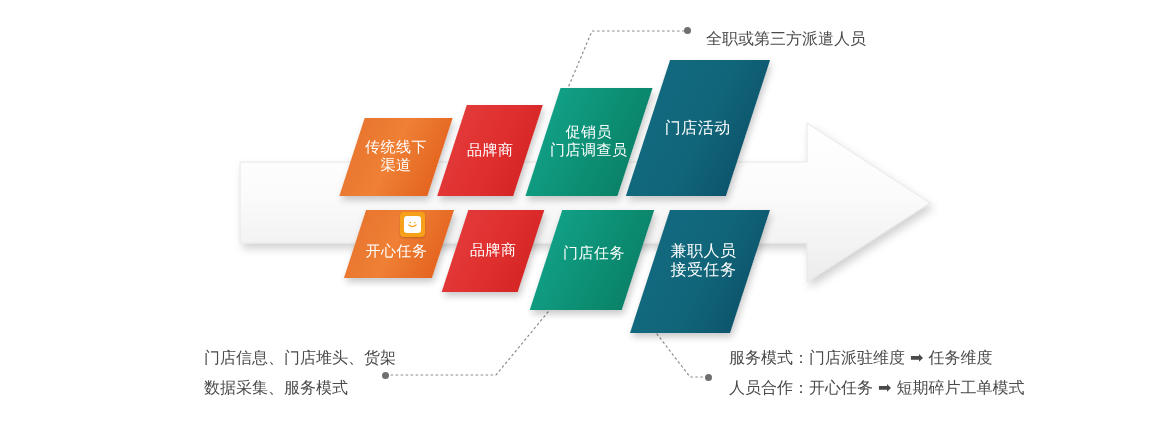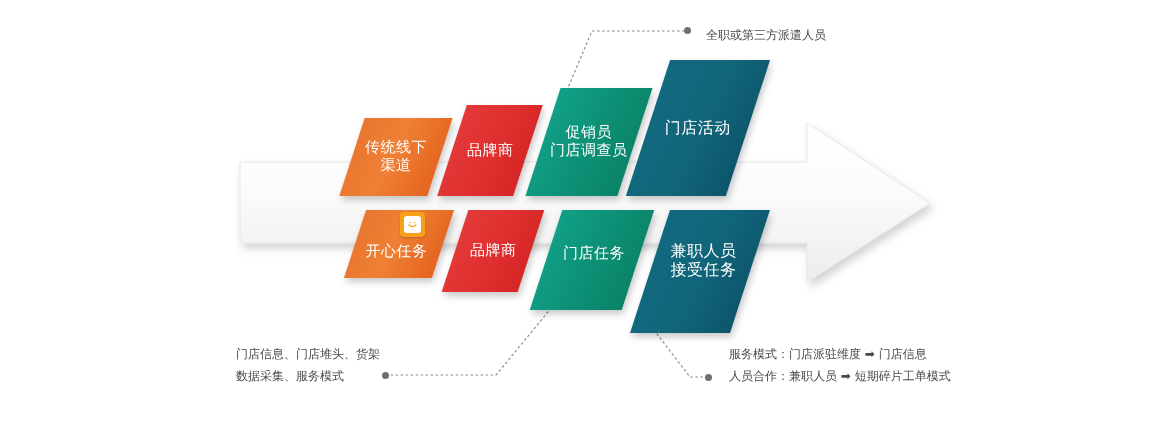--- a/index.html
+++ b/index.html
@@ -56,27 +56,27 @@
   }
   .app-icon .face{
     width:17px;height:17px;background:#ffffff;border-radius:3px;
     display:flex;align-items:center;justify-content:center;
   }
 
   
   .anno{
     position:absolute;
     color:#4a4a4a;
-    font-size:12px;
+    font-size:16px;
     font-family:"DejaVu Sans","Liberation Sans",sans-serif;
     line-height:1.85;
     white-space:nowrap;
   }
   .anno-top{left:706px;top:24px;}
-  .anno-bl{left:236px;top:343px;}
+  .anno-bl{left:204px;top:343px;}
   .anno-br{left:729px;top:343px;}
   .anno .row{display:block;}
 
   .dot{position:absolute;width:7px;height:7px;border-radius:50%;background:#6f6f6f;}
 
   svg.lines{position:absolute;left:0;top:0;width:1150px;height:430px;pointer-events:none;}
 </style>
 </head>
 <body>
 
@@ -153,17 +153,17 @@
   <div class="anno anno-top">
     <span class="row">全职或第三方派遣人员</span>
   </div>
 
   <div class="anno anno-bl">
     <span class="row">门店信息、门店堆头、货架</span>
     <span class="row">数据采集、服务模式</span>
   </div>
 
   <div class="anno anno-br">
-    <span class="row">服务模式：门店派驻维度 ➡ 门店信息</span>
-    <span class="row">人员合作：兼职人员 ➡ 短期碎片工单模式</span>
+    <span class="row">服务模式：门店派驻维度 ➡ 任务维度</span>
+    <span class="row">人员合作：开心任务 ➡ 短期碎片工单模式</span>
   </div>
 
 </div>
 
 </body></html>

